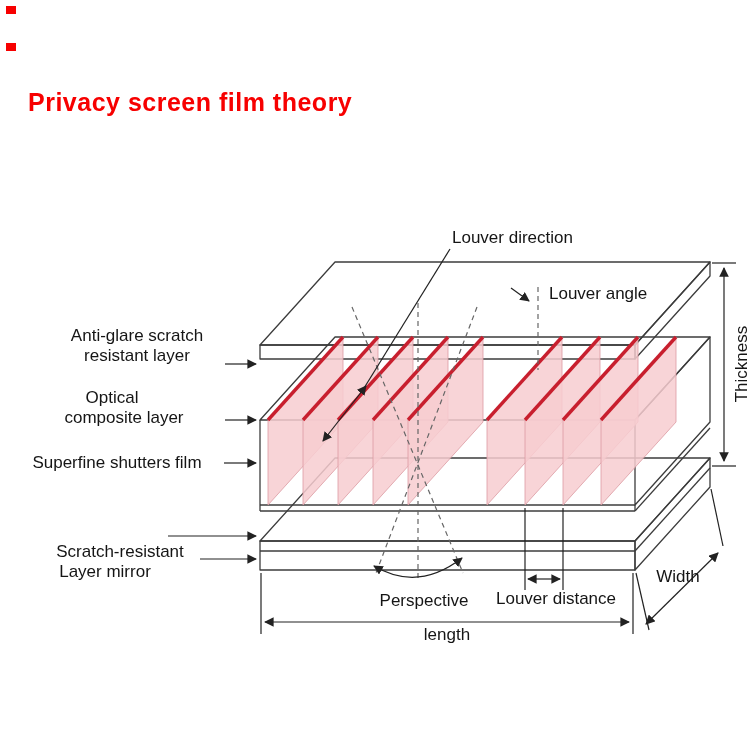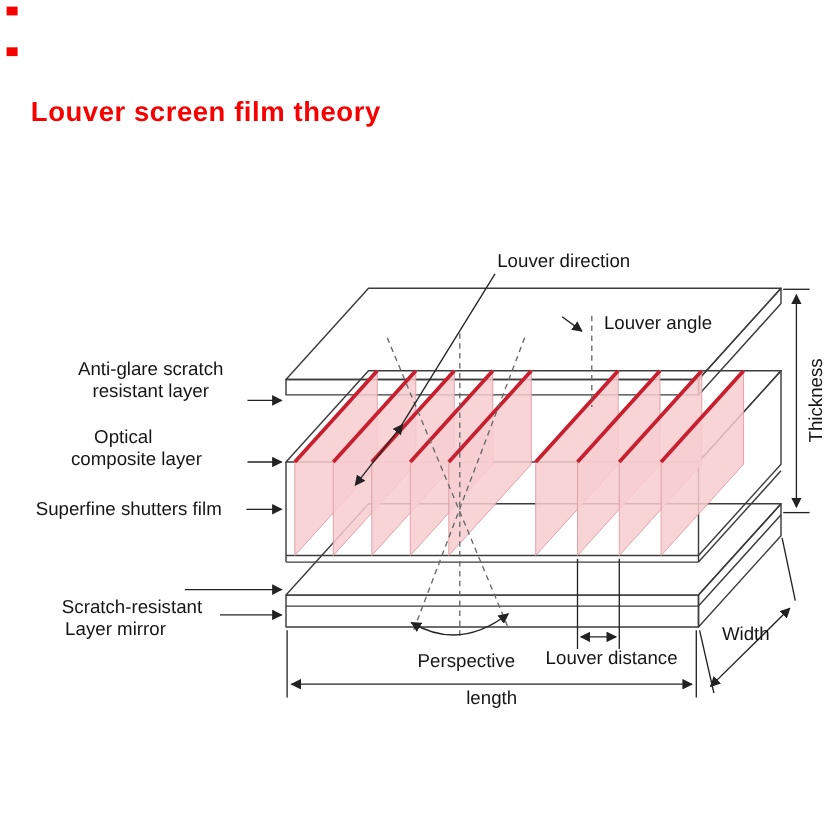--- a/index.html
+++ b/index.html
@@ -21,21 +21,21 @@
   .dash{fill:none;stroke:#666;stroke-width:1.2;stroke-dasharray:5 4;}
   .dim{fill:none;stroke:#222;stroke-width:1.2;}
   .lbl{font-size:17px;fill:#151515;font-family:"Liberation Sans",sans-serif;}
 </style>
 </head>
 <body>
 
 <div class="artifact a1"></div>
 <div class="artifact a2"></div>
 
-<div class="page-title">Louver screen film theory</div>
+<div class="page-title">Privacy screen film theory</div>
 
 <svg width="750" height="750" viewBox="0 0 750 750">
   <defs>
     <marker id="ah" viewBox="0 0 10 10" refX="9" refY="5" markerWidth="8" markerHeight="8" orient="auto-start-reverse">
       <path d="M0,0 L10,5 L0,10 z" fill="#222"></path>
     </marker>
   </defs>
 
   <g>
 

